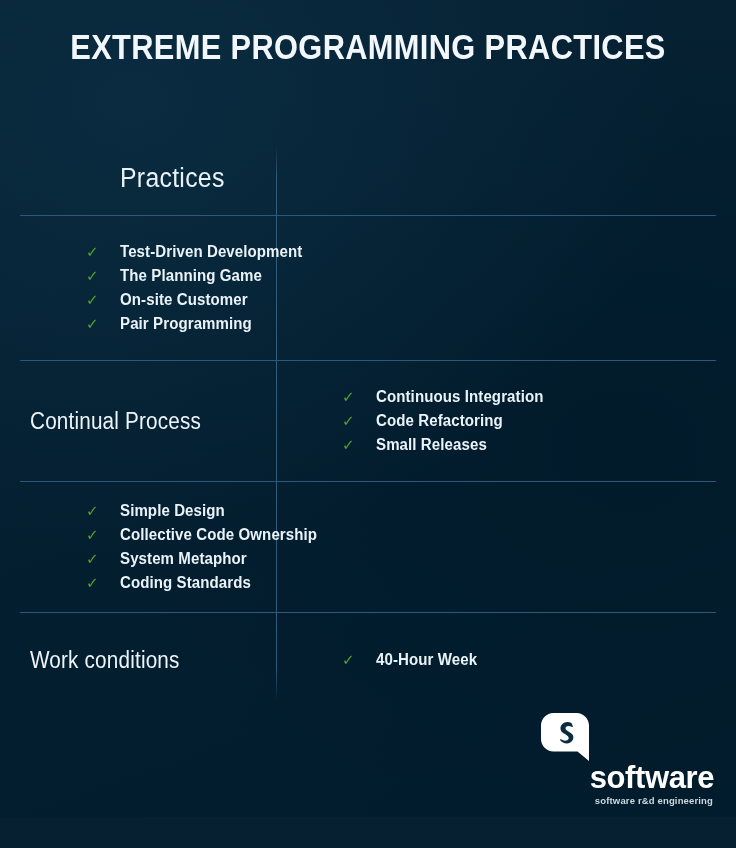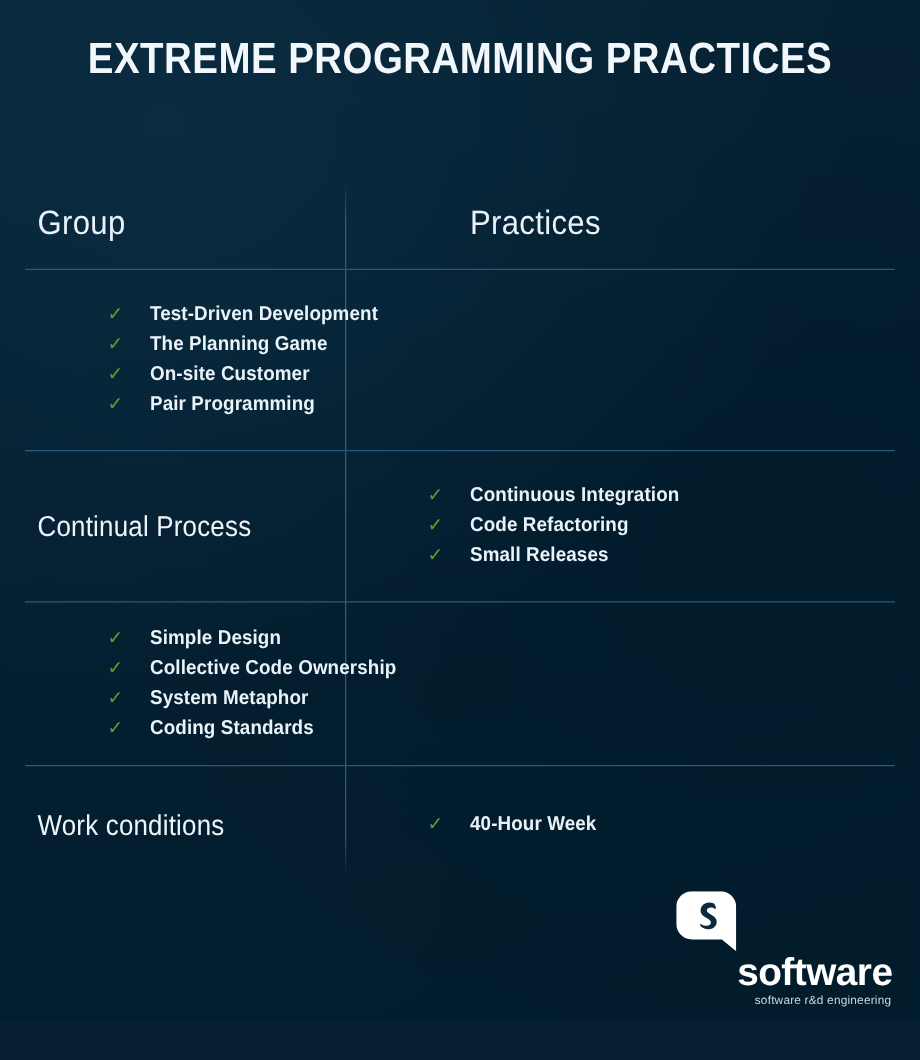--- a/index.html
+++ b/index.html
@@ -173,40 +173,37 @@
     text-align: right;
   }
 
   .logo-tagline {
     position: absolute;
     right: 1px;
     top: 82px;
     color: #cdd8e0;
     font-size: 9.5px;
     line-height: 12px;
-    font-weight: 400;
+    font-weight: 700;
     letter-spacing: 0.15px;
     text-align: right;
   }
 </style>
 </head>
 <body>
 
 <div class="poster">
 
   <div class="title">EXTREME PROGRAMMING PRACTICES</div>
 
   <div class="vdivider"></div>
 
   <div class="table">
 
     <div class="row head">
-      <div class="cell-group">
-        <div class="col-title">Group</div>
-      </div>
       <div class="cell-practices">
         <div class="col-title">Practices</div>
       </div>
     </div>
 
     <div class="row r0">
       <div class="cell-practices">
         <ul class="practice-list">
           <li class="practice-item">
             <span class="check-icon">✓</span>

